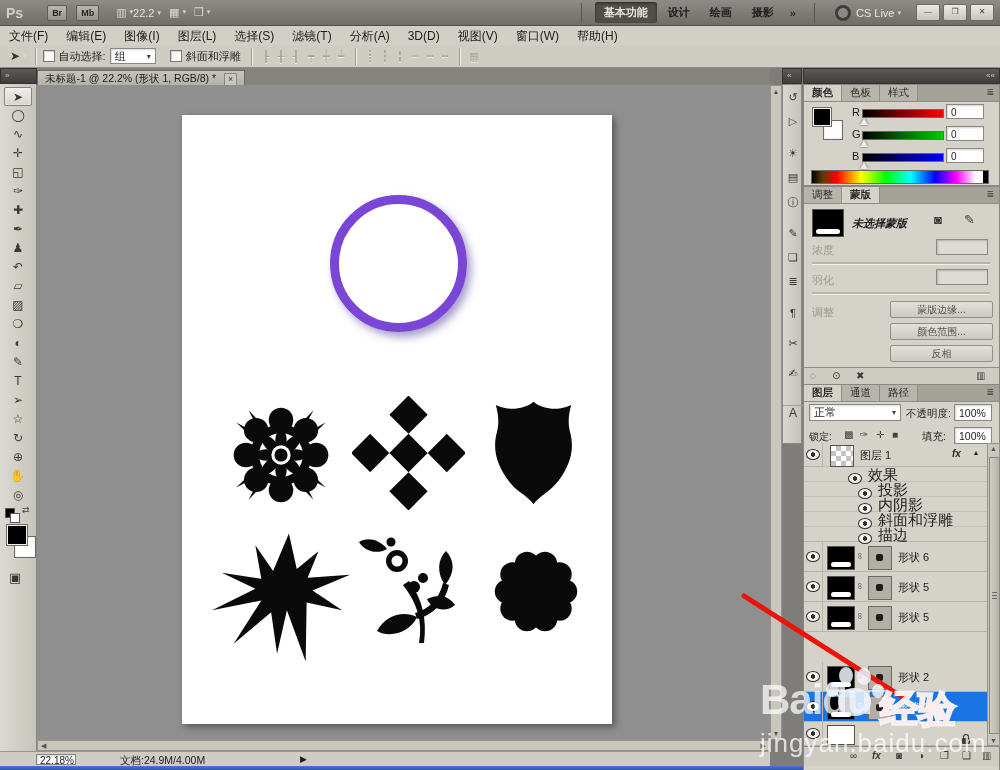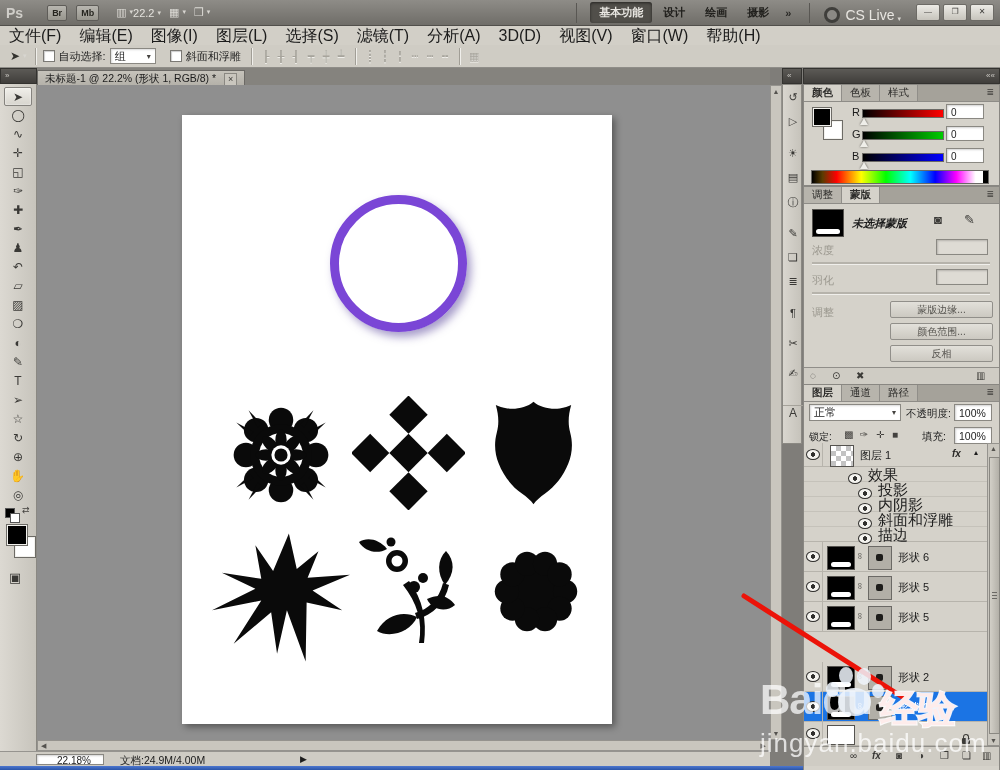--- a/index.html
+++ b/index.html
@@ -12,28 +12,28 @@
   .pslogo{color:#d0cec9;font-weight:bold;font-size:14px;margin-right:24px}
   .tbbtn{background:linear-gradient(#b8b6b0,#97958d);border:1px solid #5e5c58;border-radius:2px;
          font-size:9px;font-weight:bold;color:#26251f;padding:2px 4px;margin-right:9px;line-height:10px}
   .tbico{color:#dcdad5;font-size:11px;margin-left:8px}
   .dd::after{content:"▾";font-size:7px;color:#d8d6d1;margin-left:3px;vertical-align:2px}
   .tbzoom{color:#e5e3de;font-size:11px;}
   .wsgroup{margin-left:auto;display:flex;align-items:center;border-left:1px solid #595753;padding-left:12px;height:20px}
   .ws{font-size:11px;font-weight:bold;color:#21201d;padding:3px 9px;margin:0 1px;border-radius:3px}
   .ws.active{background:#514f4a;color:#e9e7e2;box-shadow:inset 0 1px 3px rgba(0,0,0,.55)}
   .overflow{color:#2a2926;font-weight:bold;font-size:11px;padding:0 6px}
-  .cslive{display:flex;align-items:flex-end;color:#e8e6e1;font-size:14px;margin:0 12px;
-          border-left:1px solid #595753;padding-left:14px;height:20px}
+  .cslive{display:flex;align-items:center;color:#e8e6e1;font-size:11px;margin:0 12px;
+          border-left:1px solid #595753;padding-left:20px;height:20px}
   .cslive .dot{width:10px;height:10px;border:3px solid #3f3e3b;background:#8b8985;border-radius:50%;margin-right:5px}
   .winbtn{width:22px;height:15px;background:linear-gradient(#ecebe6,#c7c4bc);border:1px solid #6d6b66;
           border-radius:2px;font-size:8px;line-height:14px;text-align:center;color:#403f3c;margin-left:3px}
   
   .menubar{background:#d2cfc7;border-bottom:1px solid #96948f;display:flex;align-items:center}
-  .menu{font-size:16px;padding:0 9px;line-height:18px}
+  .menu{font-size:12px;padding:0 9px;line-height:18px}
   .optionsbar{background:#cfccc4;border-bottom:1px solid #8f8d88;display:flex;align-items:center}
   .osep{width:1px;height:17px;background:#a19e96;border-right:1px solid #f0efeb;margin:0 6px}
   .chk{width:10px;height:10px;background:#fff;border:1px solid #7b7974;box-shadow:inset 1px 1px 1px rgba(0,0,0,.2);display:inline-block}
   .oblabel{font-size:11px;margin:0 4px}
   .combo{background:#fff;border:1px solid #8a8882;box-shadow:inset 1px 1px 2px rgba(0,0,0,.15);
          font-size:11px;display:inline-flex;align-items:center;justify-content:space-between;
          padding:0 4px;box-sizing:border-box}
   .combo::after{content:"▾";font-size:8px;color:#44423f;margin-left:6px}
   .alico{font-size:11px;color:#a7a49c;text-shadow:0 1px 0 #f0efeb;width:15px;text-align:center}
   .toolglyph{font-size:12px;color:#33322f;margin:0 2px}
@@ -304,21 +304,21 @@
   <div class="scroll abs" style="left:770px;top:85px;width:12px;height:655px">
     <span class="ar" style="top:2px">▲</span>
     <span class="ar" style="bottom:2px">▼</span>
   </div>
   <div class="scroll abs" style="left:37px;top:740px;width:733px;height:11px">
     <span class="abs" style="left:3px;top:1px;font-size:7px;color:#55534f">◀</span>
     <span class="abs" style="right:3px;top:1px;font-size:7px;color:#55534f">▶</span>
   </div>
 
   <div class="abs" style="left:0;top:751px;width:770px;height:15px;background:#cfccc4;border-top:1px solid #96948f">
-    <span class="sunken abs" style="left:36px;top:2px;width:68px;height:11px;font-size:10px;line-height:11px;padding-left:20px">22.18%</span>
+    <span class="sunken abs" style="left:36px;top:2px;width:40px;height:11px;font-size:10px;line-height:11px;padding-left:3px">22.18%</span>
     <span class="abs" style="left:120px;top:2px;font-size:10.5px">文档:24.9M/4.00M</span>
     <span class="abs" style="left:300px;top:2px;font-size:9px">▶</span>
   </div>
   <div class="abs" style="left:0;top:766px;width:1000px;height:4px;background:linear-gradient(#4d77cf,#2b55a8)"></div>
 
   <div class="darkhead abs" style="left:782px;top:68px;width:20px;height:16px">«</div>
   <div class="abs" style="left:782px;top:84px;width:20px;height:360px;background:linear-gradient(90deg,#d9d6cf,#c6c3bb);border:1px solid #8a8882;box-sizing:border-box;text-align:center">
     <span class="abs" style="left:0;width:20px;top:6px;font-size:11px;color:#3a3936">↺</span>
     <span class="abs" style="left:0;width:20px;top:30px;font-size:11px;color:#3a3936">▷</span>
     <span class="abs" style="left:0;width:20px;top:62px;font-size:11px;color:#3a3936">☀</span>

